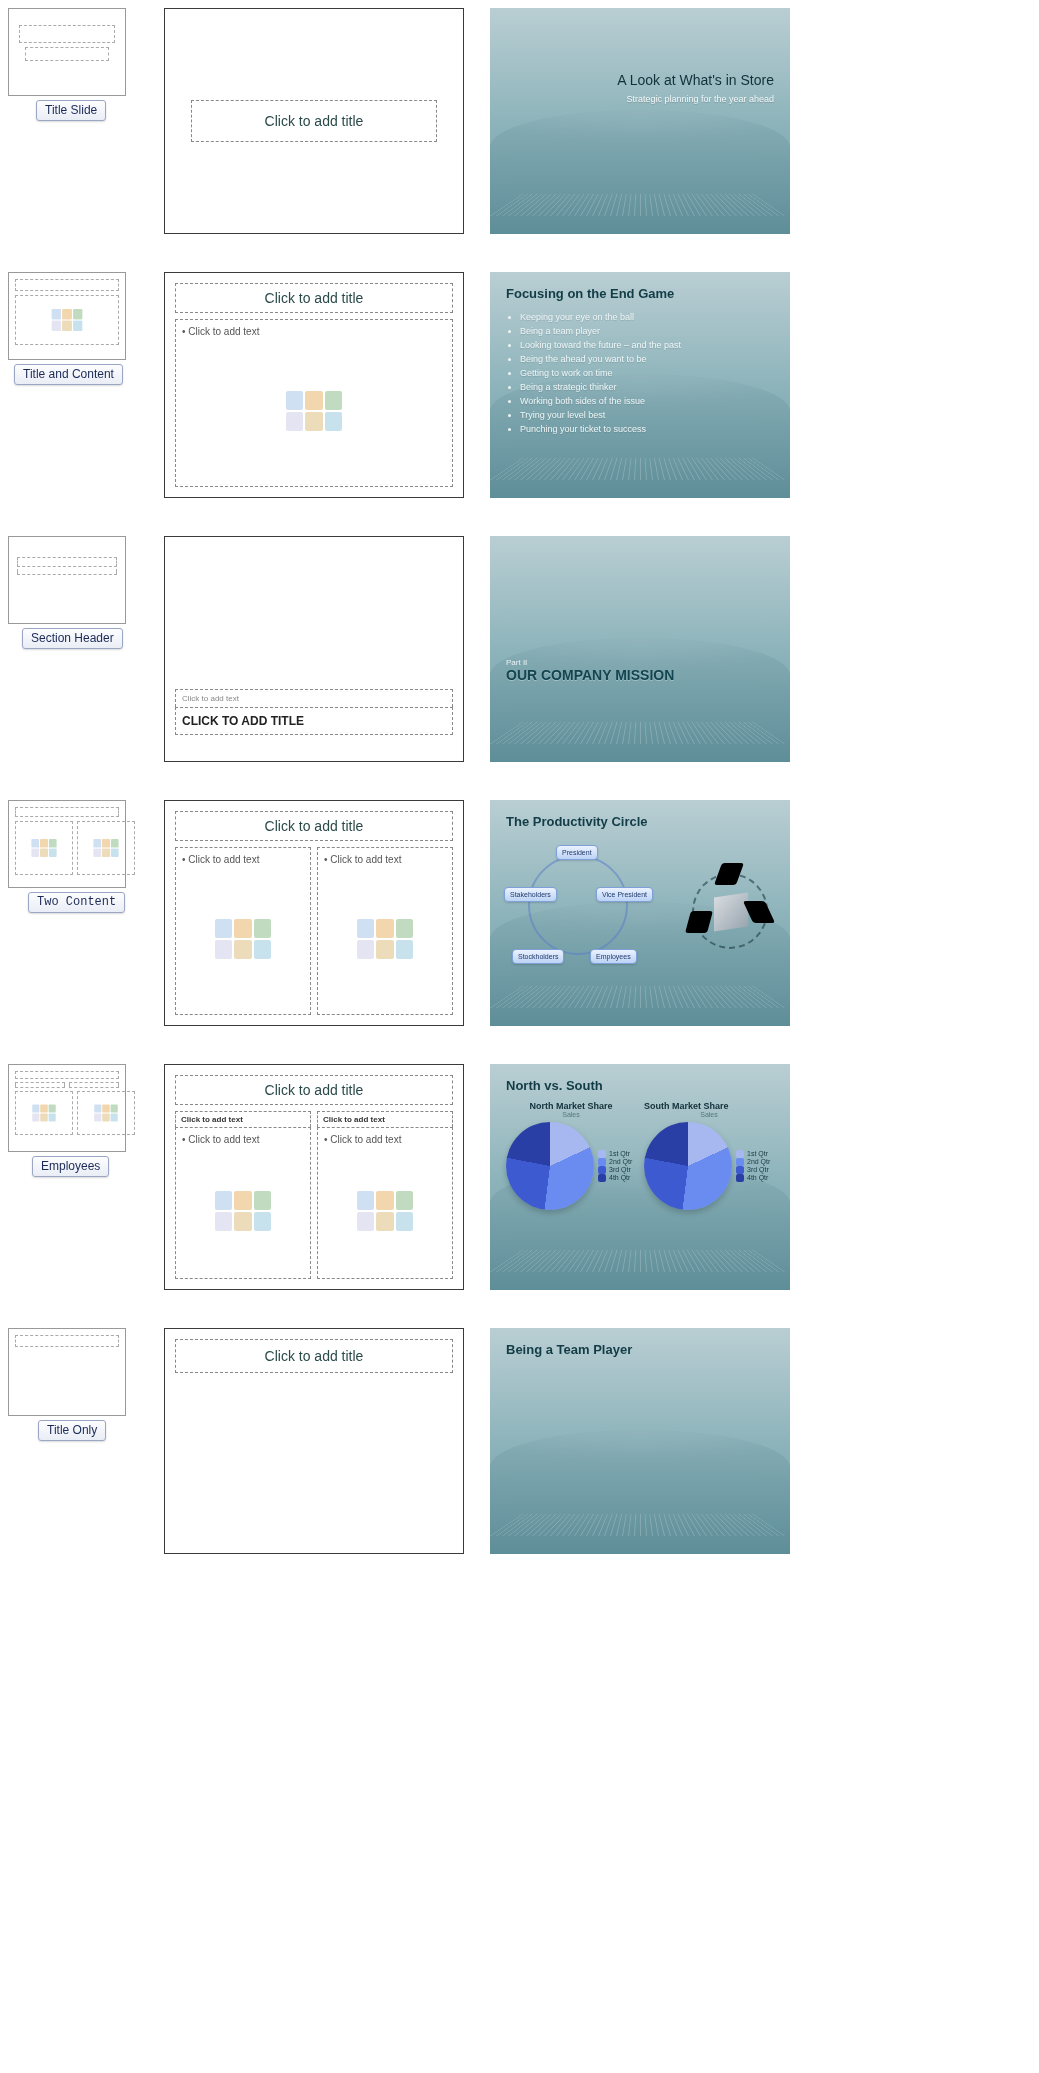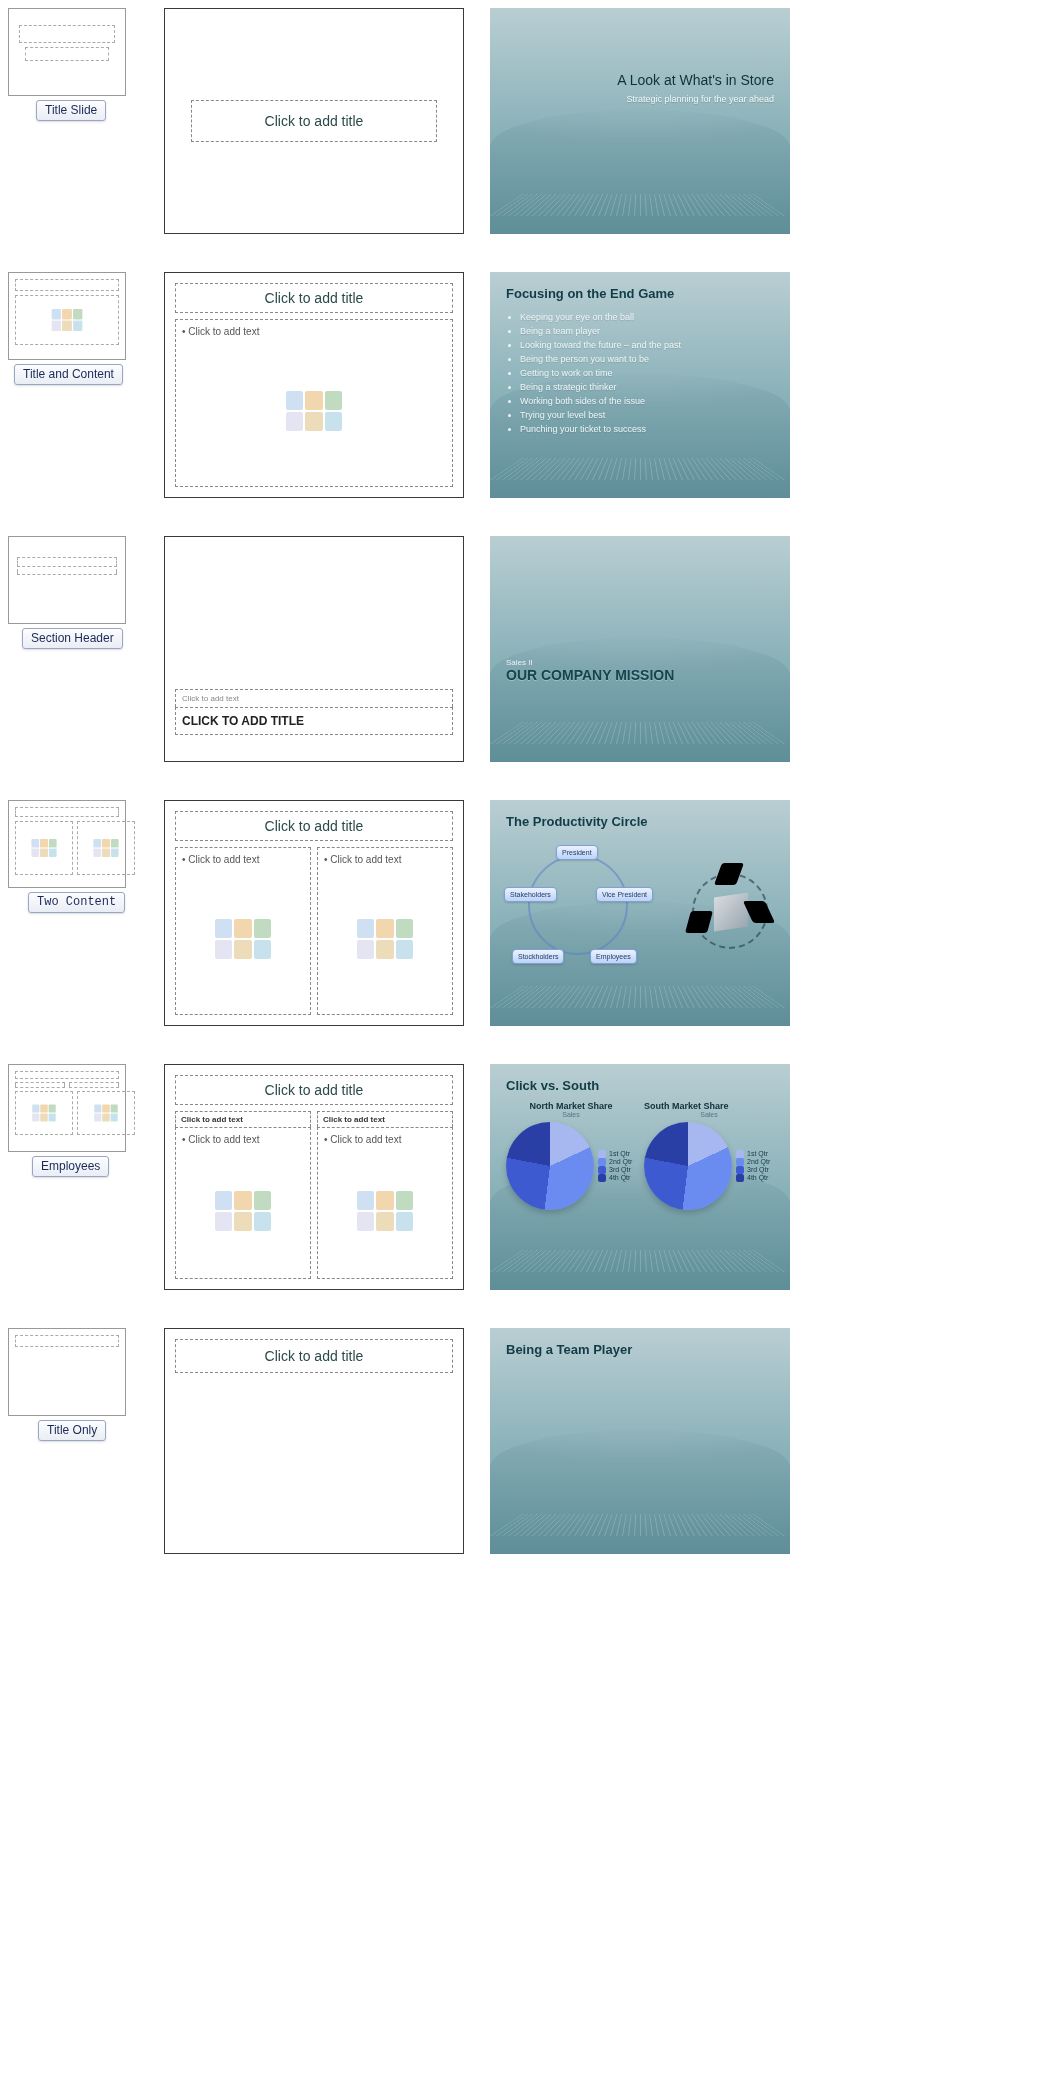--- a/index.html
+++ b/index.html
@@ -196,21 +196,21 @@
 
   <div class="col3">
     <div class="wave"></div>
       <div class="dots"></div>
     <div class="body">
       <div style="font-size:13px;color:#123c46;font-weight:600;margin-bottom:10px;">Focusing on the End Game</div>
       <ul id="bulletlist" style="list-style:disc;padding-left:14px;font-size:9px;line-height:1.55;color:#eef6f7;text-shadow:0 1px 1px rgba(0,0,0,.15);">
           <li>Keeping your eye on the ball</li>
           <li>Being a team player</li>
           <li>Looking toward the future – and the past</li>
-          <li>Being the person you want to be</li>
+          <li>Being the ahead you want to be</li>
           <li>Getting to work on time</li>
           <li>Being a strategic thinker</li>
           <li>Working both sides of the issue</li>
           <li>Trying your level best</li>
           <li>Punching your ticket to success</li>
         </ul>
     </div>
   </div>
 </div>
 
@@ -225,21 +225,21 @@
 
   <div class="col2" style="justify-content:flex-end; gap:0; padding-bottom:26px;">
     <div style="border:1px dashed #888;border-bottom:none;padding:4px 6px;font-size:8px;color:#888;">Click to add text</div>
     <div style="border:1px dashed #888;padding:6px;font-size:12px;font-weight:700;color:#222;">CLICK TO ADD TITLE</div>
   </div>
 
   <div class="col3">
     <div class="wave"></div>
       <div class="dots"></div>
     <div class="body" style="display:flex;flex-direction:column;justify-content:center;">
-      <div style="font-size:8px;color:#e8f1f2;margin-top:42px;">Sales II</div>
+      <div style="font-size:8px;color:#e8f1f2;margin-top:42px;">Part II</div>
       <div style="font-size:14px;font-weight:700;color:#13444f;text-shadow:0 1px 0 rgba(255,255,255,.3);">OUR COMPANY MISSION</div>
     </div>
   </div>
 </div>
 
 <div class="row">
   <div class="col1">
     <div class="thumb">
       <div class="ph" style="height:10px;margin-bottom:4px;"></div>
       <div style="display:flex;gap:4px;height:54px;">
@@ -387,21 +387,21 @@
             </div>
         </div>
       </div>
     </div>
   </div>
 
   <div class="col3">
     <div class="wave"></div>
       <div class="dots"></div>
     <div class="body">
-      <div style="font-size:13px;color:#123c46;font-weight:600;margin-bottom:8px;">Click vs. South</div>
+      <div style="font-size:13px;color:#123c46;font-weight:600;margin-bottom:8px;">North vs. South</div>
       <div style="display:flex;gap:8px;">
         <div style="flex:1;">
           <div style="font-size:9px;font-weight:700;color:#12303a;text-align:center;">North Market Share</div>
           <div style="font-size:7px;text-align:center;color:#537880;">Sales</div>
           <div style="display:flex;align-items:center;gap:4px;margin-top:4px;">
             <div class="pie"></div>
             <div class="legend" id="legend-l">
                 <div><span class="sw" style="background:#a7b7ef"></span>1st Qtr</div>
                 <div><span class="sw" style="background:#6a8cf0"></span>2nd Qtr</div>
                 <div><span class="sw" style="background:#3e5ad1"></span>3rd Qtr</div>

